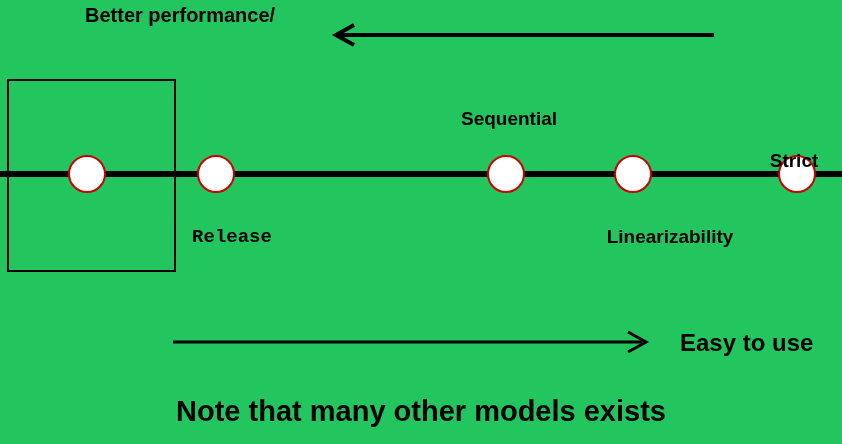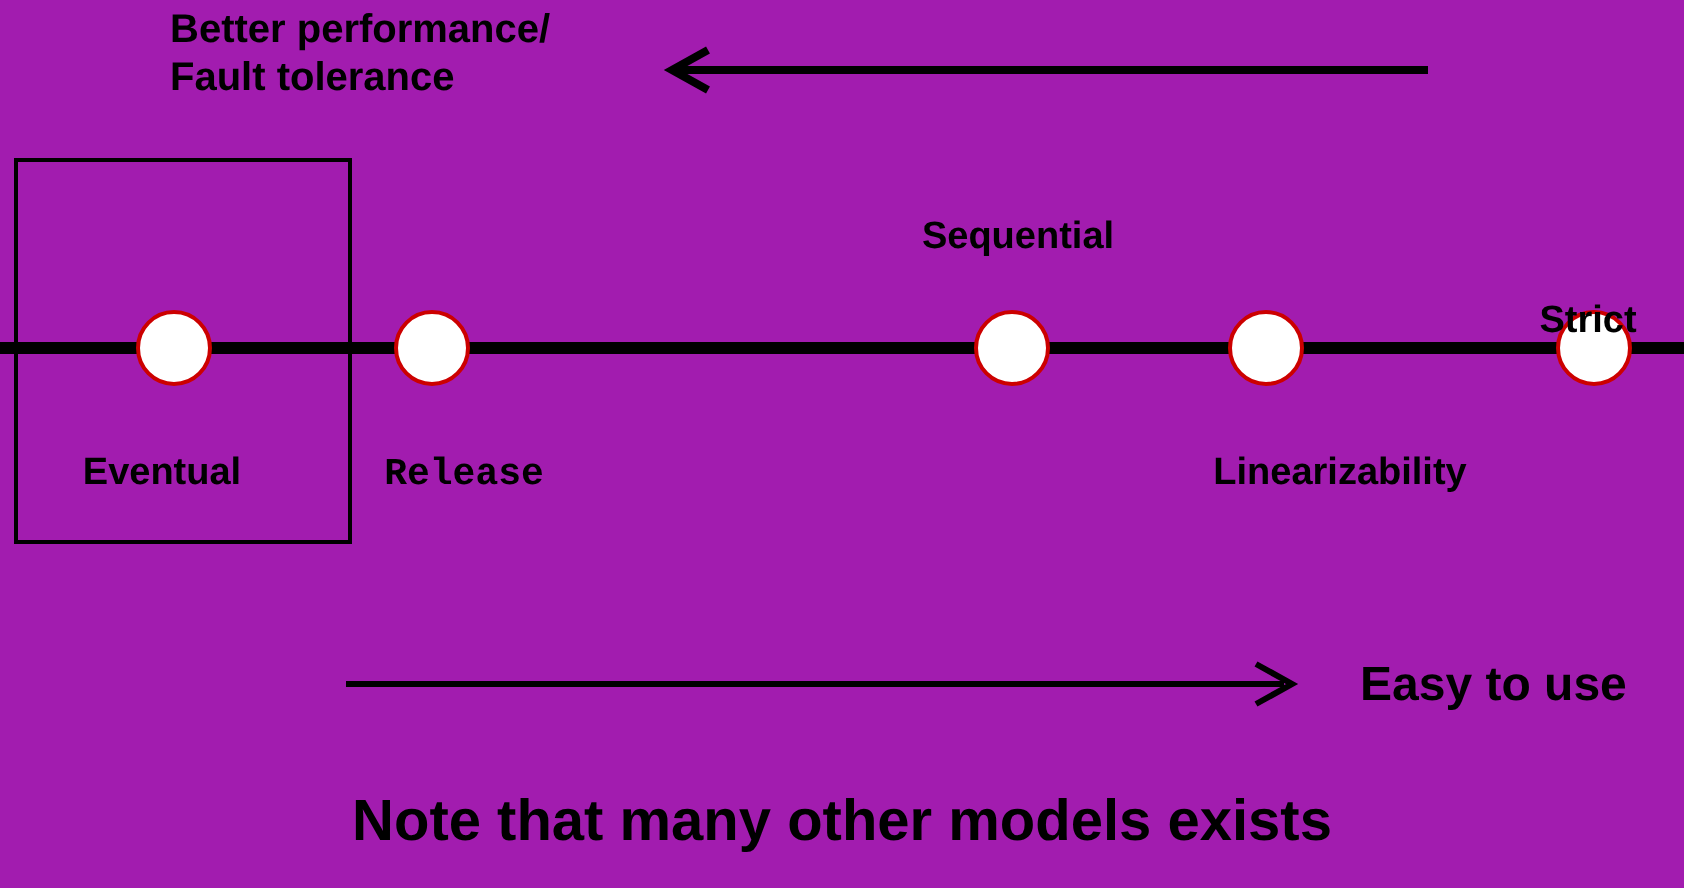--- a/index.html
+++ b/index.html
@@ -7,21 +7,21 @@
     padding: 0;
     background: #ffffff;
   }
   body {
     font-family: "Liberation Sans", sans-serif;
   }
   #canvas {
     position: relative;
     width: 842px;
     height: 444px;
-    background: #a21caf;
+    background: #22c55e;
     overflow: hidden;
   }
   #diagram-svg {
     position: absolute;
     left: 0;
     top: 0;
     width: 842px;
     height: 444px;
   }
   .lbl {
@@ -77,24 +77,22 @@
 
     <circle cx="87" cy="174" r="18" fill="#ffffff" stroke="#cc0000" stroke-width="2"></circle>
     <circle cx="216" cy="174" r="18" fill="#ffffff" stroke="#cc0000" stroke-width="2"></circle>
     <circle cx="506" cy="174" r="18" fill="#ffffff" stroke="#cc0000" stroke-width="2"></circle>
     <circle cx="633" cy="174" r="18" fill="#ffffff" stroke="#cc0000" stroke-width="2"></circle>
     <circle cx="797" cy="174" r="18" fill="#ffffff" stroke="#cc0000" stroke-width="2"></circle>
   </svg>
 
   <div class="lbl lbl-axis-top">
     <div>Better performance/</div>
-    <div>Fault tolerance</div>
   </div>
 
-  <div class="lbl lbl-node" style="left:81px; top:226px;">Eventual</div>
 
   <div class="lbl lbl-node" style="left:232px; top:226px;font-family:Liberation Mono, monospace;">Release</div>
 
   <div class="lbl lbl-node" style="left:509px; top:108px;">Sequential</div>
 
   <div class="lbl lbl-node" style="left:670px; top:226px;">Linearizability</div>
 
   <div class="lbl lbl-node" style="left:794px; top:110px;margin-top:40px;">Strict</div>
 
   <div class="lbl lbl-axis-bottom">Easy to use</div>

